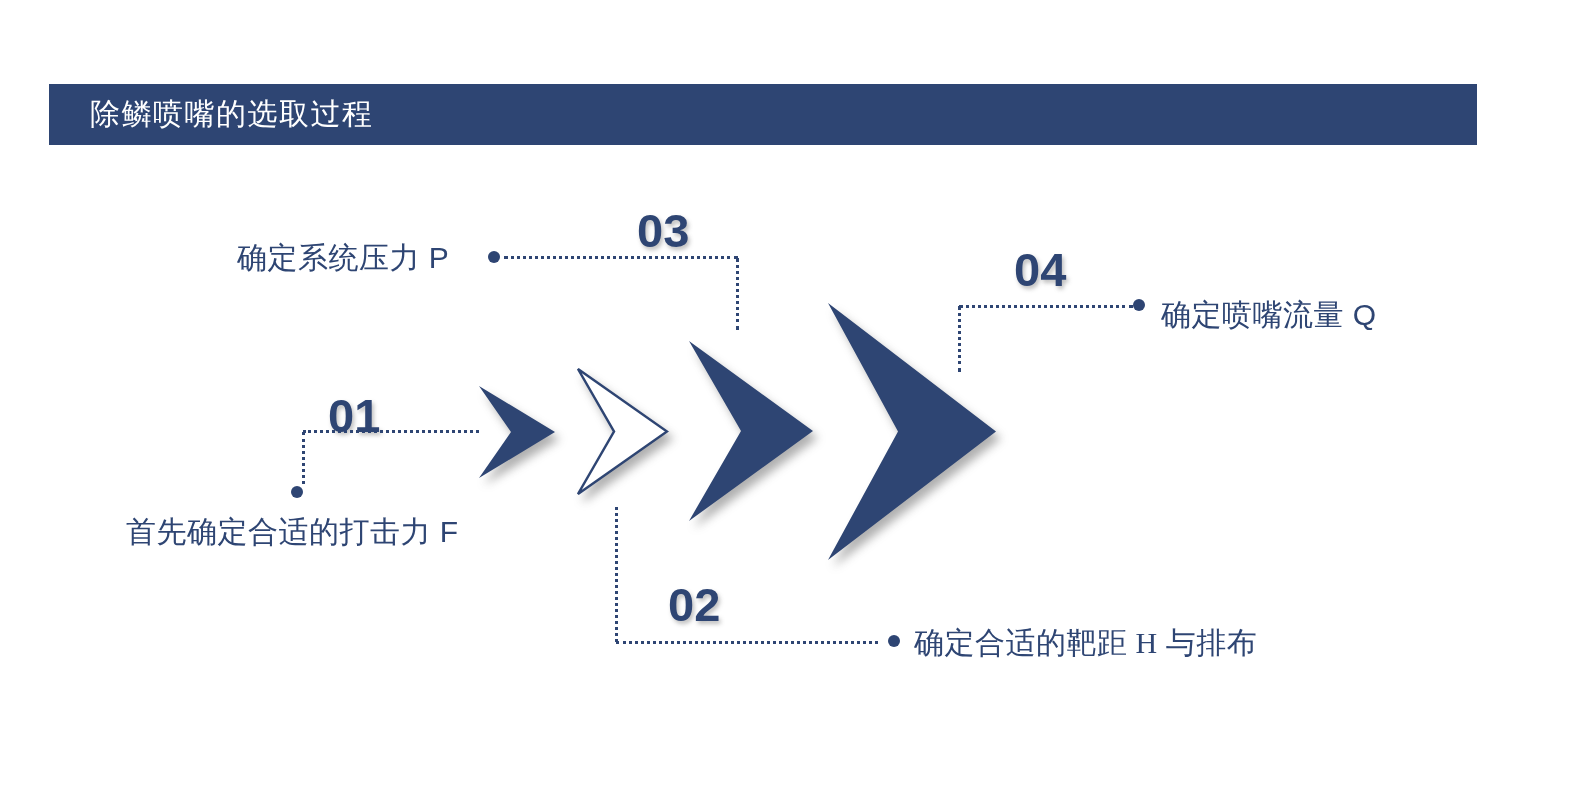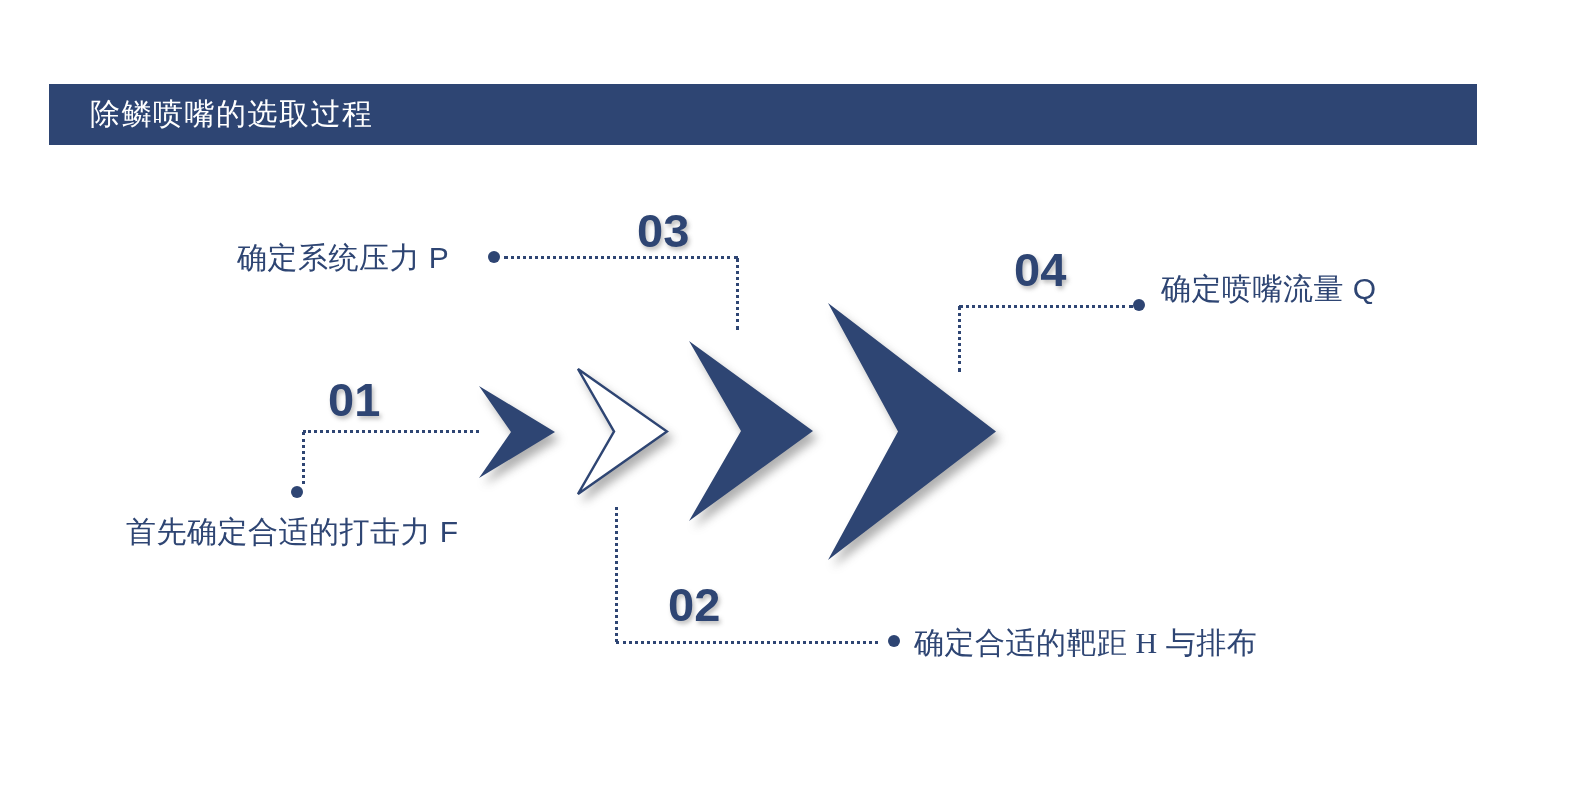--- a/index.html
+++ b/index.html
@@ -73,21 +73,21 @@
 </head>
 <body>
 
 <div class="slide">
 
   <div class="header">
     <div class="title">除鳞喷嘴的选取过程</div>
   </div>
 
   <div>
-    <div class="num" style="left:328px; top:376px;">01</div>
+    <div class="num" style="left:328px; top:392px;">01</div>
     <div class="line-h" style="left:303px; top:430px; width:176px;"></div>
     <div class="line-v" style="left:302px; top:432px; height:52px;"></div>
     <div class="dot" style="left:291px; top:486px;"></div>
     <div class="label" style="left:126px; top:515px;">首先确定合适的打击力 F</div>
   </div>
 
   <div>
     <div class="line-v" style="left:615px; top:507px; height:135px;"></div>
     <div class="num" style="left:668px; top:581px;">02</div>
     <div class="line-h" style="left:616px; top:641px; width:262px;"></div>
@@ -101,21 +101,21 @@
     <div class="dot" style="left:488px; top:251px;"></div>
     <div class="line-h" style="left:504px; top:256px; width:234px;"></div>
     <div class="line-v" style="left:736px; top:258px; height:72px;"></div>
   </div>
 
   <div>
     <div class="num" style="left:1000px; top:246px;margin-left:14px;">04</div>
     <div class="line-v" style="left:958px; top:306px; height:66px;"></div>
     <div class="line-h" style="left:959px; top:305px; width:174px;"></div>
     <div class="dot" style="left:1133px; top:299px;"></div>
-    <div class="label" style="left:1161px; top:272px;">确定喷嘴流量 Q</div>
+    <div class="label" style="left:1161px; top:298px;">确定喷嘴流量 Q</div>
   </div>
 
   <svg class="chev" style="left:479px; top:386px;" width="76" height="92" viewBox="0 0 76 92">
     <polygon points="0,0 76,46 0,92 32,46"></polygon>
   </svg>
 
   <svg class="chev outline" style="left:576px; top:366px;" width="93" height="131" viewBox="0 0 93 131">
     <polygon points="2,3 91,65.5 2,128 38,65.5"></polygon>
   </svg>
 

